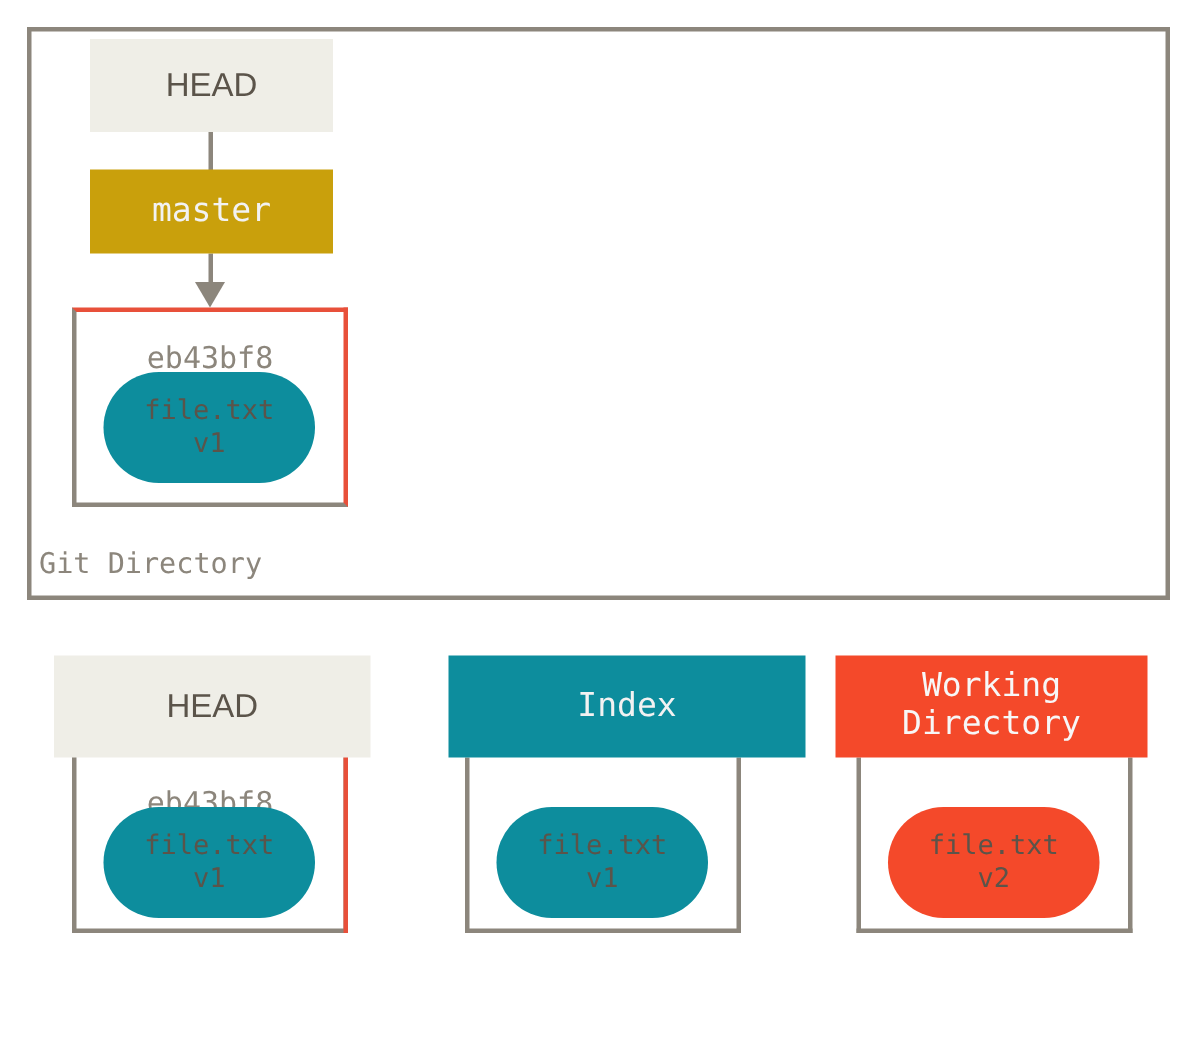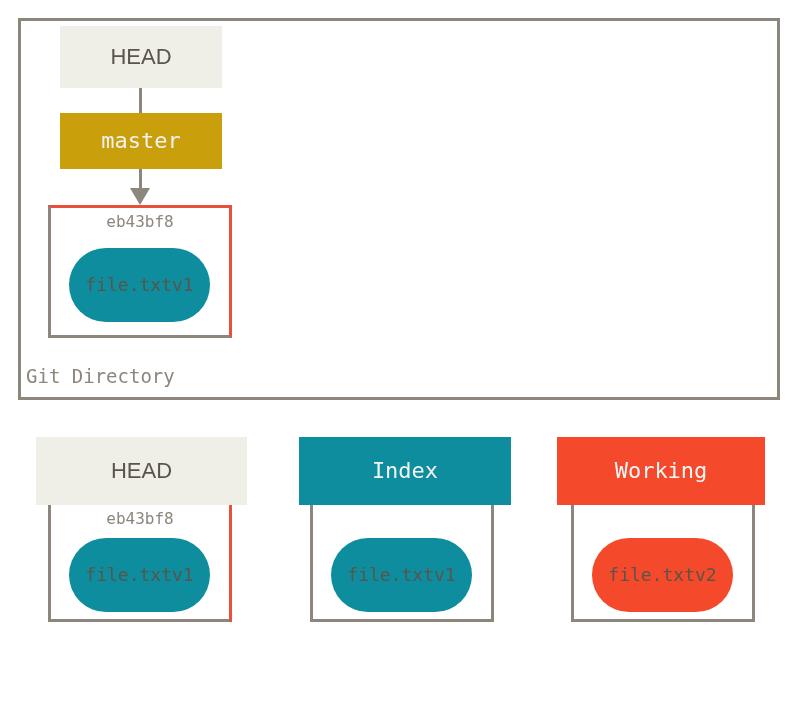--- a/index.html
+++ b/index.html
@@ -94,34 +94,35 @@
   .cbox.tinted {
     border-top-color: #e8503a;
     border-right-color: #e8503a;
   }
   .cbox.openbox {
     border-top: none;
   }
 
   .commit-hash {
     position: absolute;
-    font-size: 16px;
+    font-size: 20px;
     color: #8c867c;
     text-align: center;
     z-index: 5;
     white-space: nowrap;
+    margin-top: 14px;
   }
 
   
   .blob {
     position: absolute;
     box-sizing: border-box;
     border-radius: 52px;
     display: flex;
-    flex-direction: row;
+    flex-direction: column;
     align-items: center;
     justify-content: center;
     text-align: center;
     line-height: 1.22;
     z-index: 5;
   }
   .blob.teal  { background: #0d8d9d; color: #5b544a; }
   .blob.orange{ background: #f4492a; color: #5b544a; }
 
   
@@ -167,31 +168,32 @@
   </div>
   <div class="commit-hash" style="left:48px; top:509px; width:184px;">eb43bf8</div>
   <div class="blob teal" style="left:69px; top:538px; width:141px; height:74px; font-size:18px;">
     <span>file.txt</span>
     <span>v1</span>
   </div>
 
   <div style="position:absolute; left:229px; top:492px; width:3px; height:130px; background:#e8503a; z-index:2;"></div>
 
   <div class="cbox openbox" style="left:310px; top:505px; width:184px; height:117px;"></div>
-  <div class="labelbox index" style="left:299px; top:437px; width:212px; height:68px; font-size:22px;">
+  <div class="labelbox index" style="left:299px; top:437px; width:238px; height:68px; font-size:22px;">
     <span>Index</span>
   </div>
   <div class="blob teal" style="left:331px; top:538px; width:141px; height:74px; font-size:18px;">
     <span>file.txt</span>
     <span>v1</span>
   </div>
 
   <div class="cbox openbox" style="left:571px; top:505px; width:184px; height:117px;"></div>
   <div class="labelbox workdir" style="left:557px; top:437px; width:208px; height:68px; font-size:22px; flex-direction:column;">
     <span>Working</span>
+    <span>Directory</span>
   </div>
   <div class="blob orange" style="left:592px; top:538px; width:141px; height:74px; font-size:18px;">
     <span>file.txt</span>
     <span>v2</span>
   </div>
 
 
 </div>
 
 </body></html>

